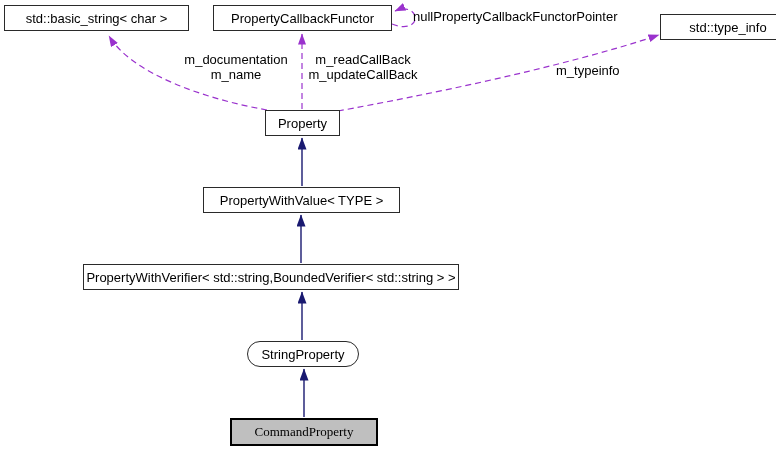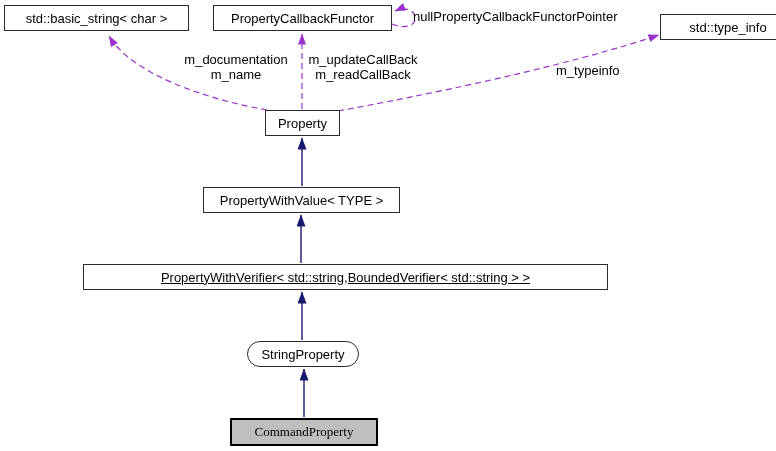--- a/index.html
+++ b/index.html
@@ -31,21 +31,21 @@
     white-space:nowrap;
     z-index:3;
   }
   .edge-label.center{text-align:center;}
   
   #n-basic   {left:4px;   top:5px;   width:185px; height:26px;}
   #n-pcf     {left:213px; top:5px;   width:179px; height:26px;}
   #n-typeinfo{left:660px; top:14px;   width:136px; height:26px;}
   #n-property{left:265px; top:110px; width:75px;  height:26px;}
   #n-pwv     {left:203px; top:187px; width:197px; height:26px;}
-  #n-pwver   {left:83px;  top:264px; width:525px; height:26px;text-decoration:underline;}
+  #n-pwver   {left:83px;  top:264px; width:376px; height:26px;}
   #n-strprop {left:247px; top:341px; width:112px; height:26px;border-radius:13px;}
   #n-cmdprop {left:230px; top:418px; width:148px; height:28px;font-family:Liberation Serif, serif;}
   
   #l-docname {left:175px; top:52px; width:122px;}
   #l-callback{left:300px; top:52px; width:126px;}
   #l-null    {left:413px; top:9px;}
   #l-type    {left:556px; top:63px;}
   .inherit-edge{stroke:var(--edge-inherit,#191970);stroke-width:1.4;fill:none;}
   .usage-edge{stroke:var(--edge-usage,#9a32cd);stroke-width:1.2;fill:none;stroke-dasharray:6 4;}
 </style>
@@ -98,22 +98,22 @@
   </div>
   <div class="node highlight" id="n-cmdprop">
     <span>CommandProperty</span>
   </div>
 
   <div class="edge-label center" id="l-docname">
     <div>m_documentation</div>
     <div>m_name</div>
   </div>
   <div class="edge-label center" id="l-callback">
+    <div>m_readCallBack</div>
     <div>m_updateCallBack</div>
-    <div>m_readCallBack</div>
   </div>
   <div class="edge-label" id="l-null">
     <span>nullPropertyCallbackFunctorPointer</span>
   </div>
   <div class="edge-label" id="l-type">
     <span>m_typeinfo</span>
   </div>
 
 </div>
 

